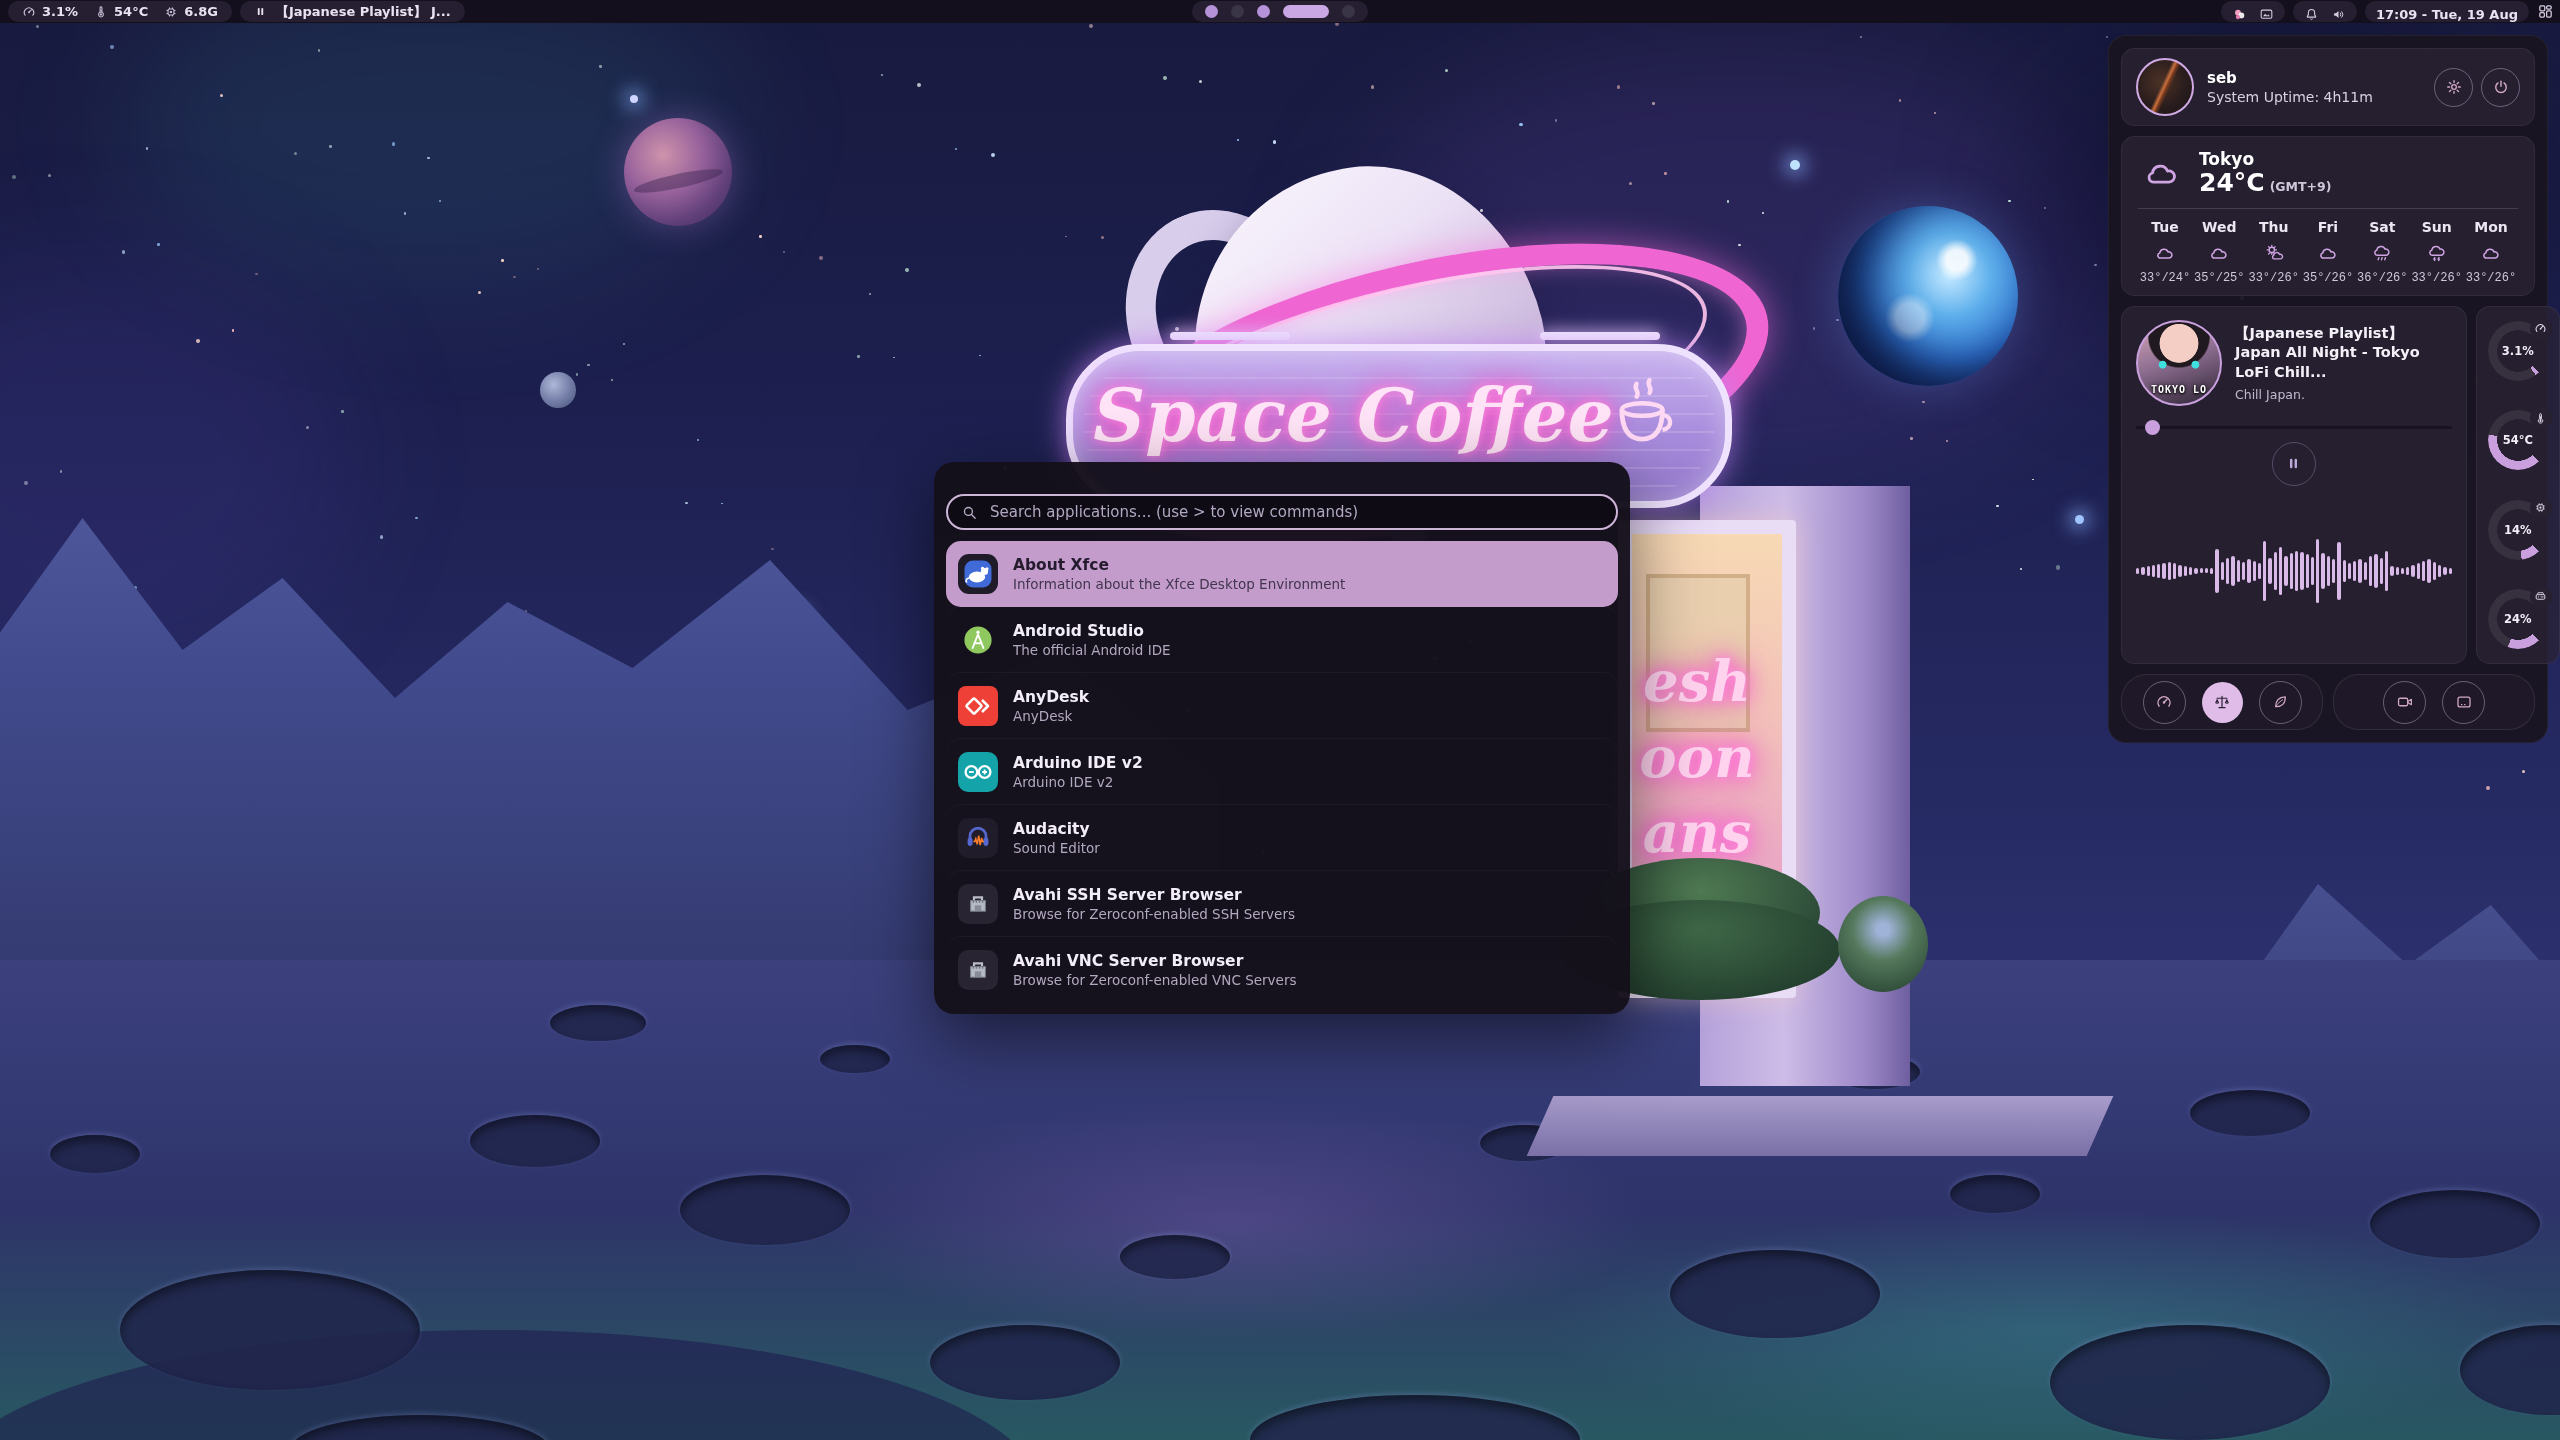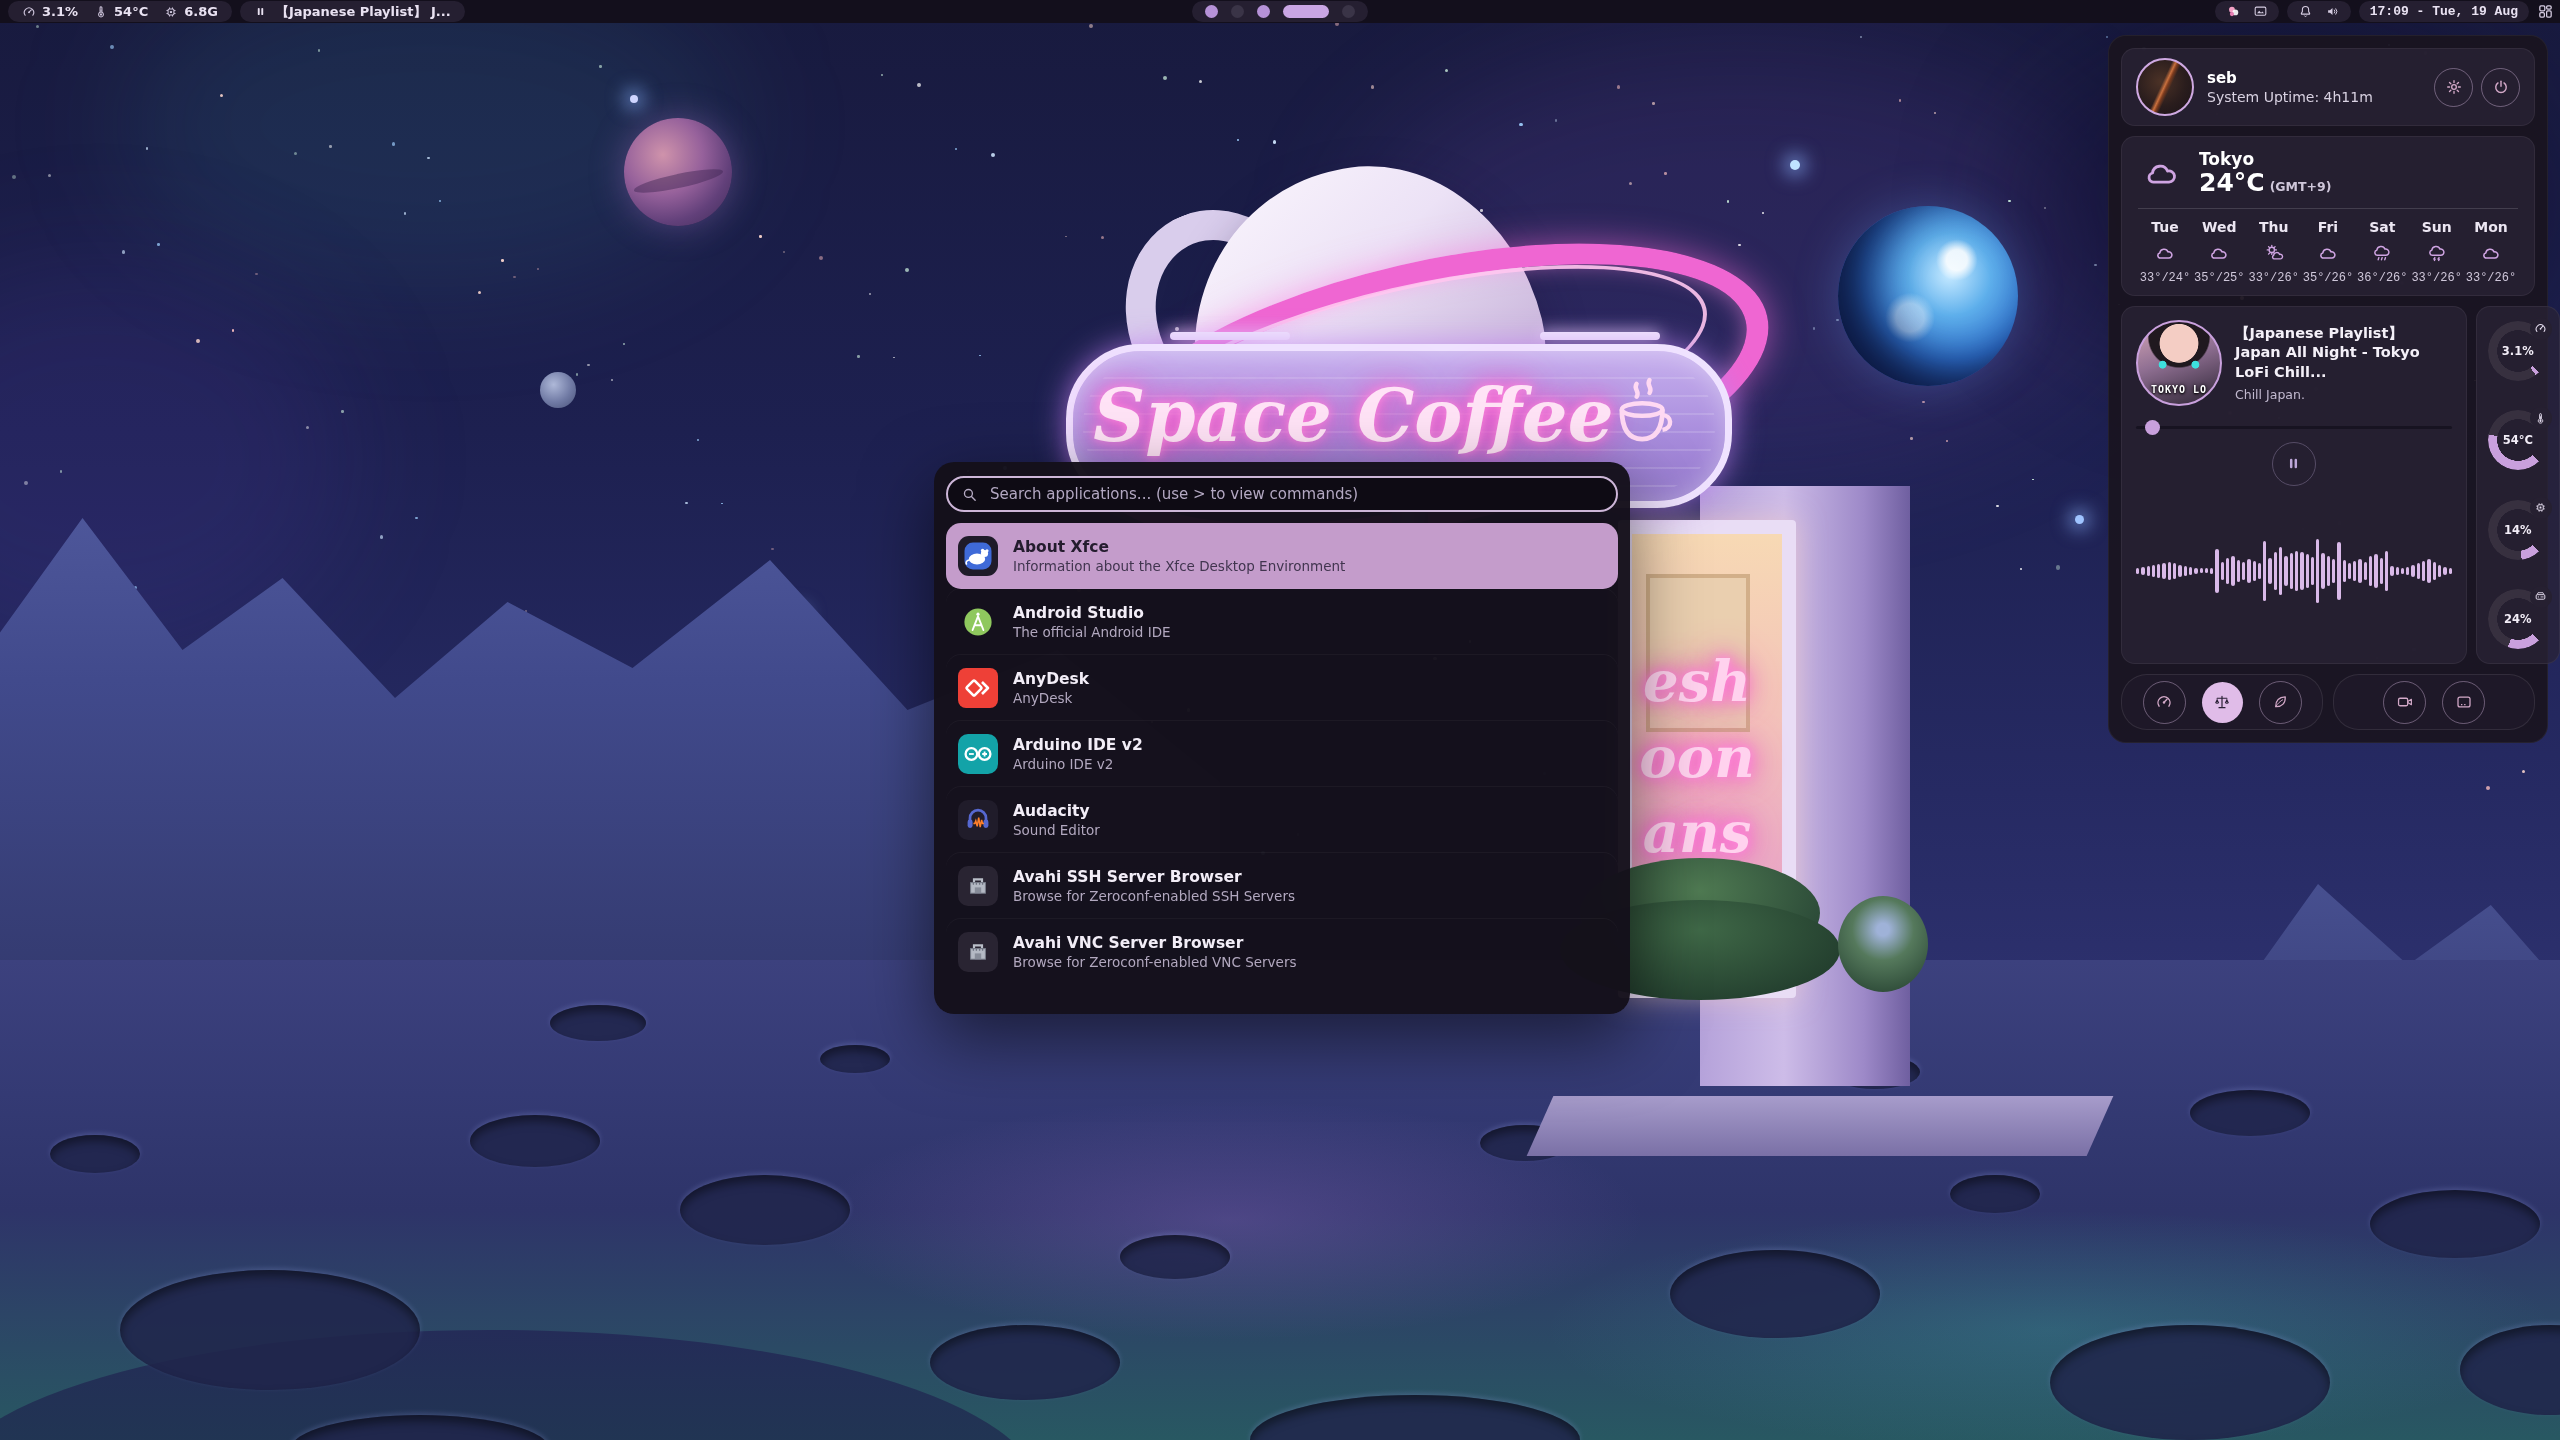--- a/index.html
+++ b/index.html
@@ -106,27 +106,27 @@
   .tb-stat .ic{width:14px;height:14px;color:#cfc6dd;display:inline-flex;}
   .ic svg{width:100%;height:100%;}
   .tb-media{display:flex;align-items:center;gap:9px;}
   .tb-media .ic{width:13px;height:13px;color:#e9e2f2;}
   .tb-center{position:absolute;left:50%;top:1px;transform:translateX(-50%);height:21px;
     display:flex;align-items:center;gap:13px;background:#251f31;border-radius:12px;padding:0 13px;}
   .ws-dot{width:13px;height:13px;border-radius:7px;background:#3a3447;}
   .ws-dot.on{background:#b692d8;}
   .ws-dot.active{width:46px;background:#c9a6e4;}
   .tb-right{position:absolute;right:6px;top:1px;display:flex;align-items:center;gap:8px;height:21px;}
-  .tb-pill{display:flex;align-items:center;gap:12px;background:#251f31;border-radius:12px;height:21px;padding:0 11px;font-family:Liberation Mono, monospace;}
+  .tb-pill{display:flex;align-items:flex-end;gap:12px;background:#251f31;border-radius:12px;height:21px;padding:0 11px;}
   .tb-right .ic{width:15px;height:15px;color:#d6cde2;display:inline-flex;}
   .tb-clock{font-size:13px;font-weight:bold;}
   
   .launcher{position:absolute;left:934px;top:462px;width:696px;height:552px;border-radius:20px;
     background:rgba(20,16,26,.97);box-shadow:0 24px 70px rgba(0,0,0,.55);z-index:40;
-    padding:14px 12px;box-sizing:border-box;}
+    padding:32px 12px;box-sizing:border-box;}
   .searchbar{position:relative;height:36px;border-radius:18px;border:2px solid #cdb6d8;
     background:#0e0b14;display:flex;align-items:center;box-sizing:border-box;}
   .searchbar .ic{width:17px;height:17px;color:#b6abc4;margin:0 10px 0 13px;display:inline-flex;}
   .searchbar input{flex:1;background:transparent;border:none;outline:none;color:#d9d0e4;
     font-family:inherit;font-size:15px;}
   .searchbar input::placeholder{color:#b3a8c2;}
   .results{margin-top:11px;}
   .app-row{display:flex;align-items:center;height:66px;border-radius:15px;padding:0 12px;cursor:pointer;}
   .app-row + .app-row{box-shadow:0 -1px 0 rgba(255,255,255,.04);}
   .app-row.selected{background:#c49ccb;box-shadow:none;}

